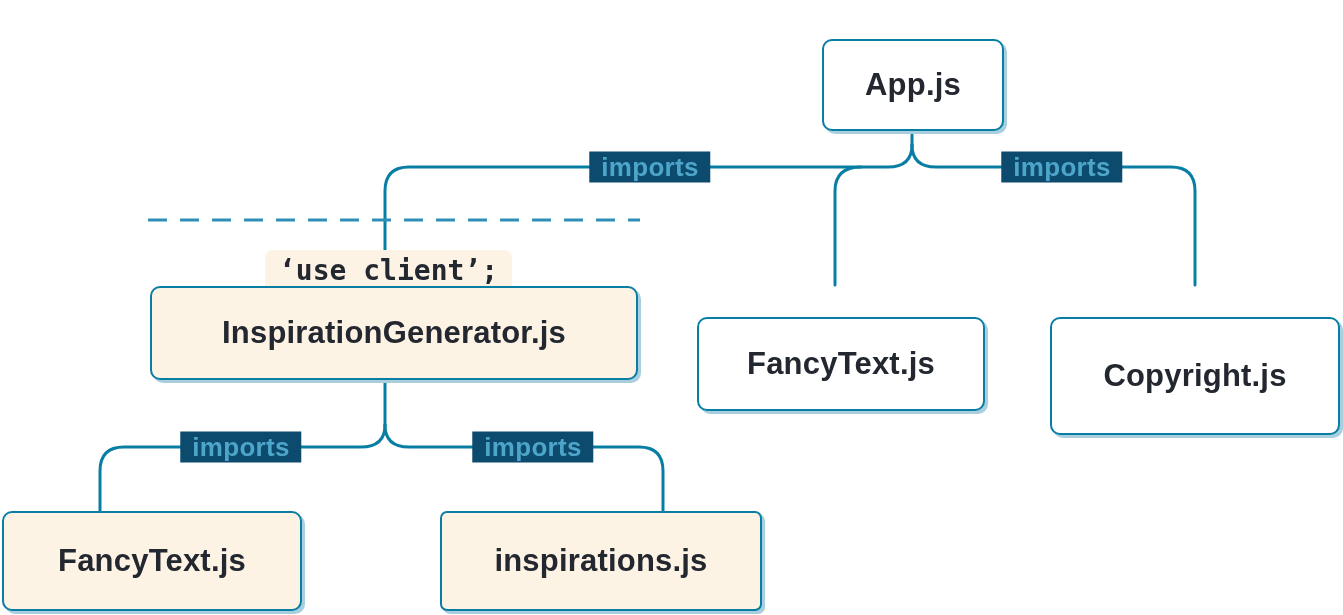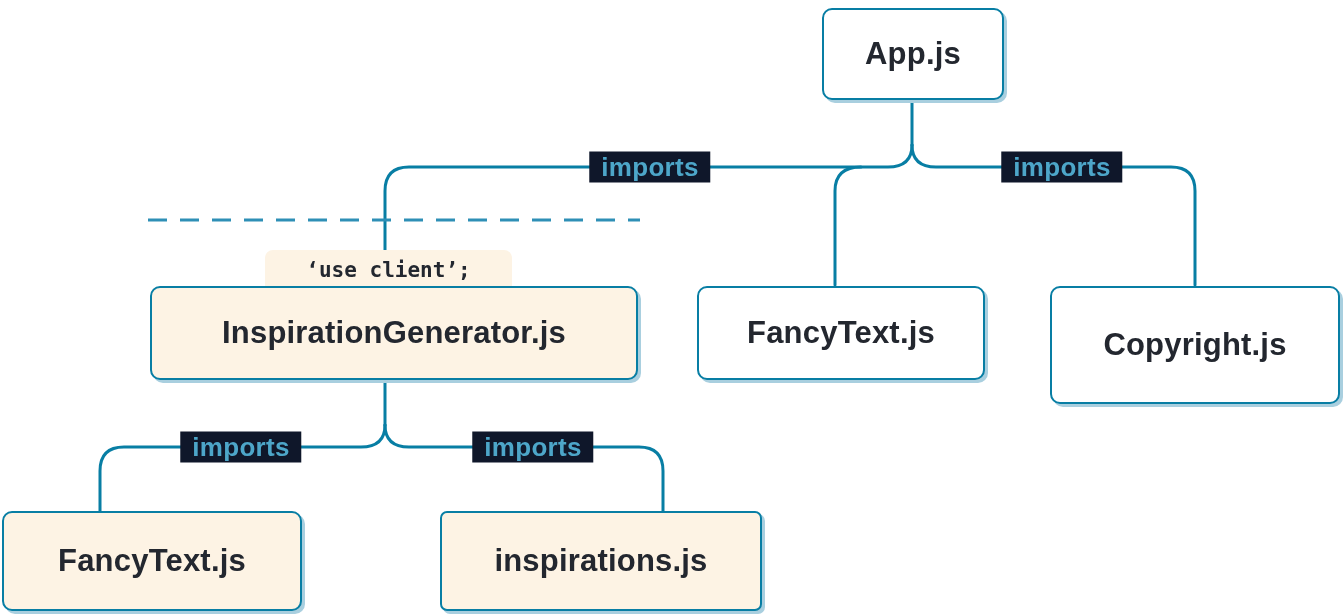--- a/index.html
+++ b/index.html
@@ -26,35 +26,35 @@
     position:absolute;z-index:3;
     display:flex;align-items:center;justify-content:center;
     border:2px solid var(--line);
     border-radius:10px;
     box-sizing:border-box;
     box-shadow:3px 3px 0 0 var(--shadow);
     color:var(--text);
     font-size:31px;font-weight:600;
     letter-spacing:0.2px;
   }
-  .server{background:var(--server-bg);}
+  .server{background:var(--server-bg);margin-top:31px;}
   .client{background:var(--client-bg);}
   .directive-tab{
     position:absolute;z-index:2;
     display:flex;align-items:center;justify-content:center;
     background:var(--client-bg);
     border-radius:8px 8px 0 0;
     color:var(--text);
     font-family:"DejaVu Sans Mono", monospace;
-    font-size:21px;font-weight:700;
+    font-size:28px;font-weight:700;
   }
   .imports-label{
     position:absolute;z-index:2;
     transform:translate(-50%,-50%);
-    background:#0f172a;
+    background:#0c4a6e;
     padding:0 12px;
     color:var(--imports);
     font-size:26px;font-weight:700;
     letter-spacing:0.3px;
     white-space:nowrap;
   }
 </style>
 </head>
 <body>
 

